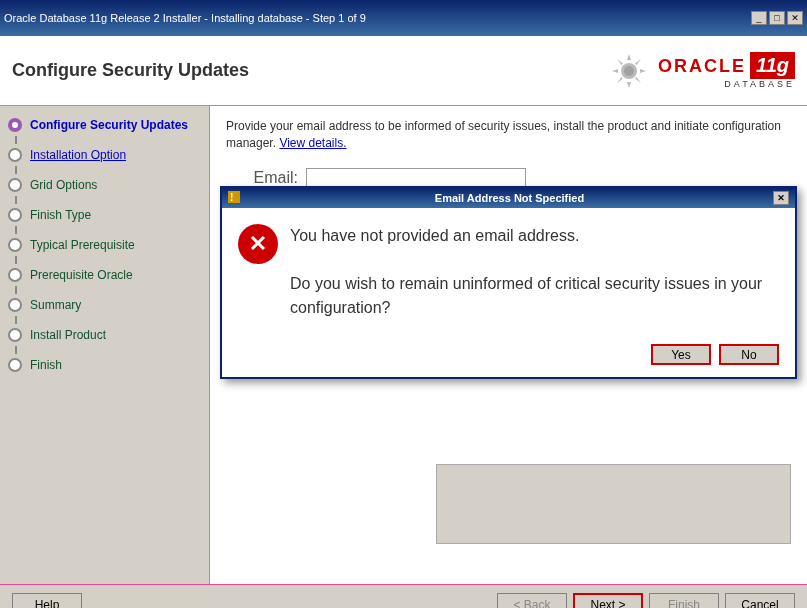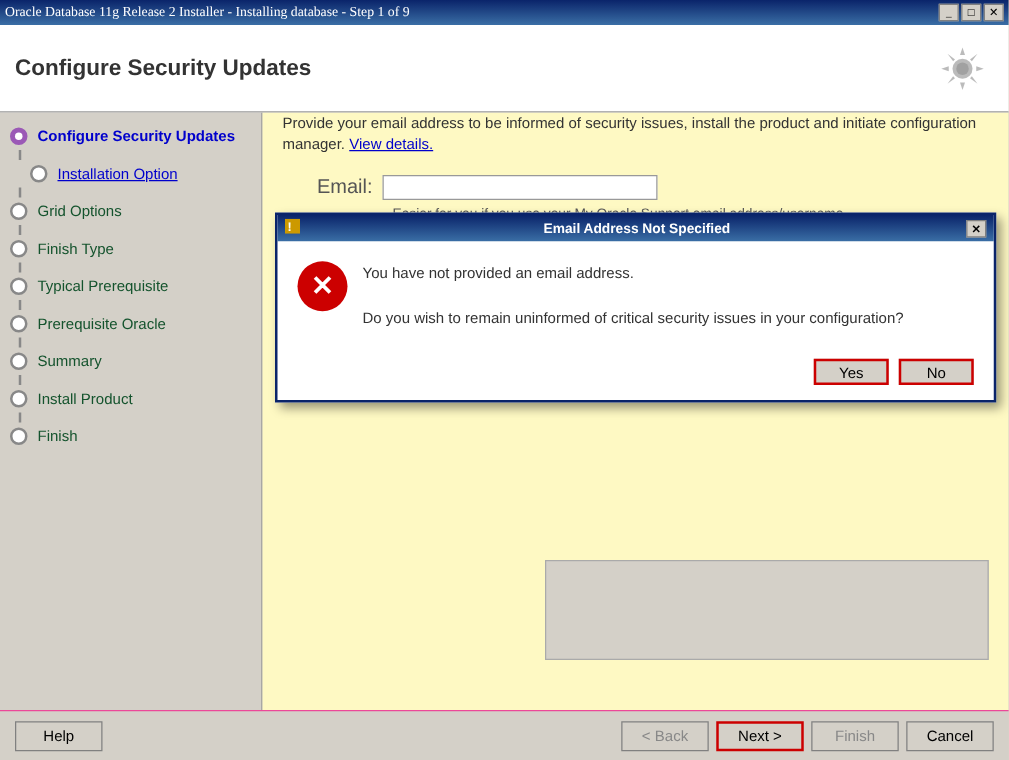--- a/index.html
+++ b/index.html
@@ -9,27 +9,26 @@
       font-family: Arial, sans-serif;
       font-size: 12px;
       background: #d4d0c8;
       overflow: hidden;
     }
 
     
     .title-bar {
       background: linear-gradient(to bottom, #0a246a, #3a6ea5);
       color: white;
-      height: 20px;
+      height: 36px;
       display: flex;
       align-items: center;
       justify-content: space-between;
       padding: 0 4px;
       font-size: 11px;
-      font-family: Liberation Serif, serif;
     }
     .title-bar-controls {
       display: flex;
       gap: 2px;
     }
     .title-bar-btn {
       width: 16px;
       height: 14px;
       background: #d4d0c8;
       border: 1px solid #808080;
@@ -123,21 +122,20 @@
       position: relative;
     }
     .sidebar-item.active {
       color: #0000cc;
       font-weight: bold;
     }
     .sidebar-item.link-style {
       color: #0000cc;
       text-decoration: underline;
       cursor: pointer;
-      margin-left: 16px;
     }
     .sidebar-item.disabled {
       color: #14532d;
     }
     .step-circle {
       position: absolute;
       left: 8px;
       width: 14px;
       height: 14px;
       border-radius: 50%;
@@ -155,22 +153,22 @@
     .connector-line {
       width: 2px;
       height: 8px;
       background: #888;
       margin-left: 14px;
     }
 
     
     .main-content {
       flex: 1;
-      padding: 0 16px;
-      background: #fef9c3;
+      padding: 12px 16px;
+      background: #ffffff;
       position: relative;
     }
 
     .description-text {
       font-size: 12px;
       color: #333;
       margin-bottom: 16px;
       line-height: 1.4;
     }
     .description-text a {
@@ -289,21 +287,21 @@
       background: #cc0000;
       display: flex;
       align-items: center;
       justify-content: center;
       color: white;
       font-size: 22px;
       font-weight: bold;
       flex-shrink: 0;
     }
     .dialog-text {
-      font-size: 12px;
+      font-size: 16px;
       color: #333;
       line-height: 1.5;
     }
     .dialog-buttons {
       display: flex;
       justify-content: flex-end;
       gap: 8px;
       padding: 8px 16px 12px;
     }
     .dialog-btn {
@@ -383,20 +381,27 @@
         <circle cx="25" cy="25" r="5" fill="#888" opacity="0.5"></circle>
         <path d="M25 8 L27 14 L23 14 Z" fill="#555" opacity="0.4"></path>
         <path d="M25 42 L27 36 L23 36 Z" fill="#555" opacity="0.4"></path>
         <path d="M8 25 L14 27 L14 23 Z" fill="#555" opacity="0.4"></path>
         <path d="M42 25 L36 27 L36 23 Z" fill="#555" opacity="0.4"></path>
         <path d="M13 13 L17.5 19 L19 17.5 Z" fill="#555" opacity="0.4"></path>
         <path d="M37 37 L32.5 31 L31 32.5 Z" fill="#555" opacity="0.4"></path>
         <path d="M37 13 L31 17.5 L32.5 19 Z" fill="#555" opacity="0.4"></path>
         <path d="M13 37 L19 32.5 L17.5 31 Z" fill="#555" opacity="0.4"></path>
       </svg>
+      <div class="oracle-logo-text">
+        <div style="display:flex;align-items:baseline;gap:4px;">
+          <span class="oracle-word">ORACLE</span>
+          <span class="version-badge">11g</span>
+        </div>
+        <span class="database-word">DATABASE</span>
+      </div>
     </div>
   </div>
 
   <div class="content-area">
 
     <div class="sidebar">
 
       <div class="sidebar-item active">
         <div class="step-circle active">
           <svg width="8" height="8" viewBox="0 0 8 8">

